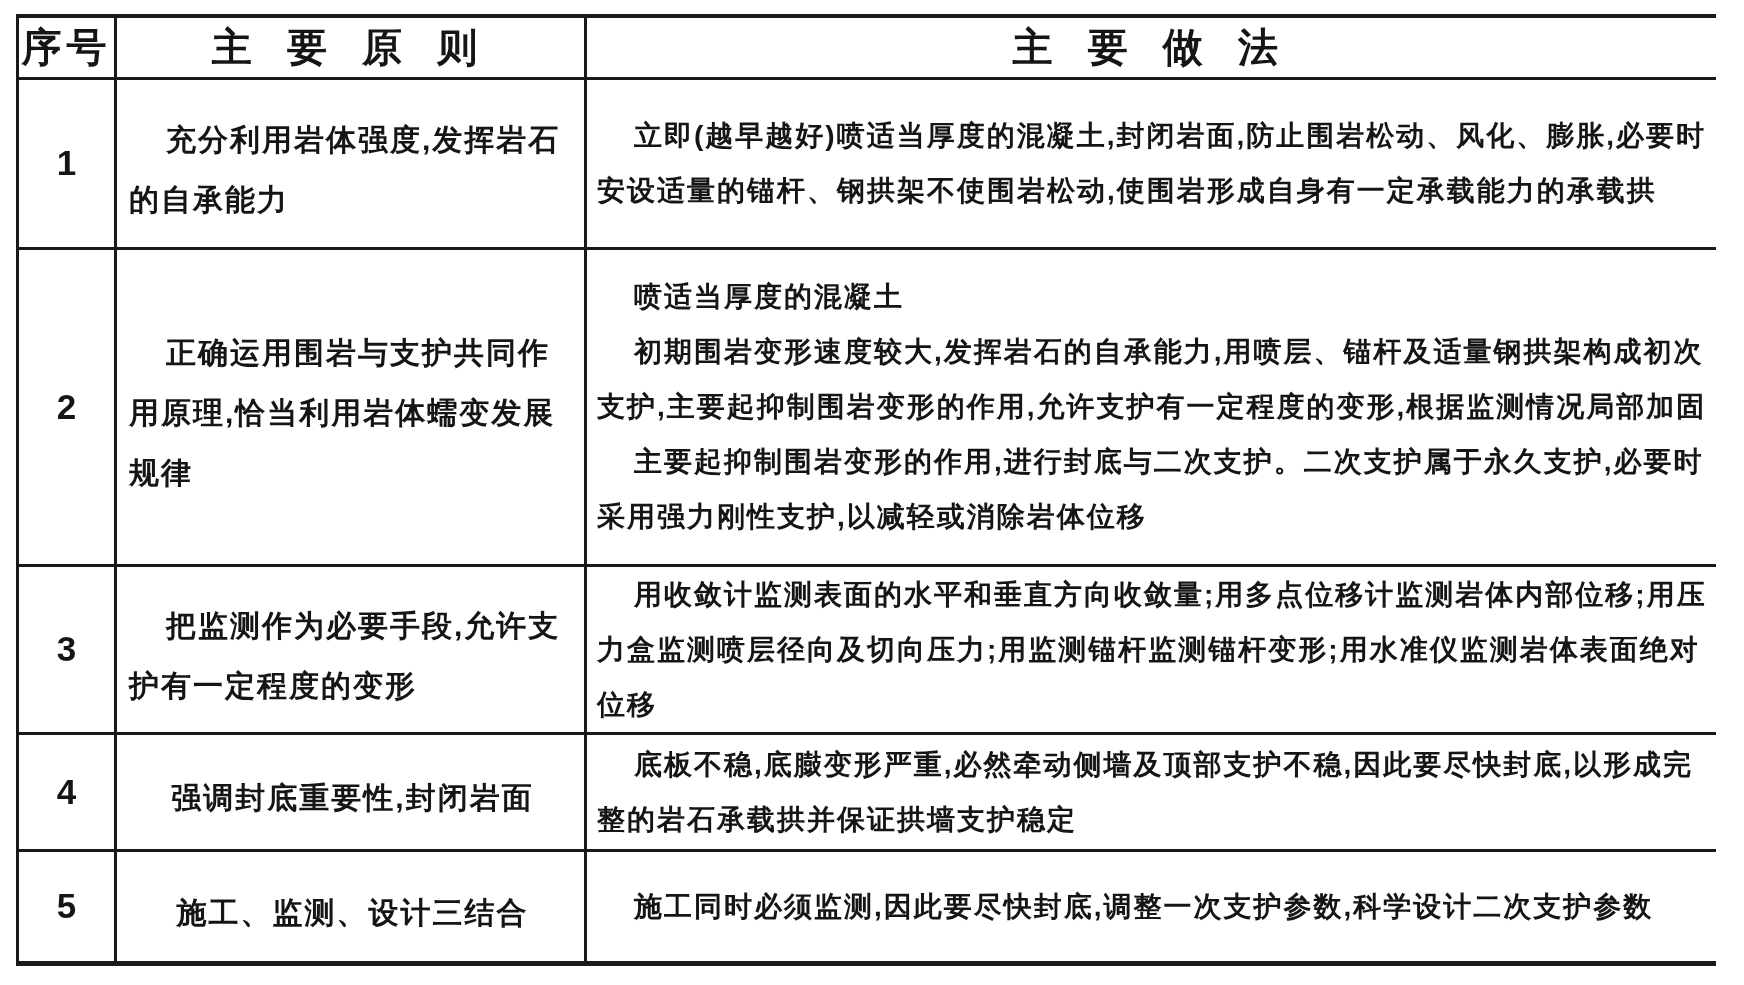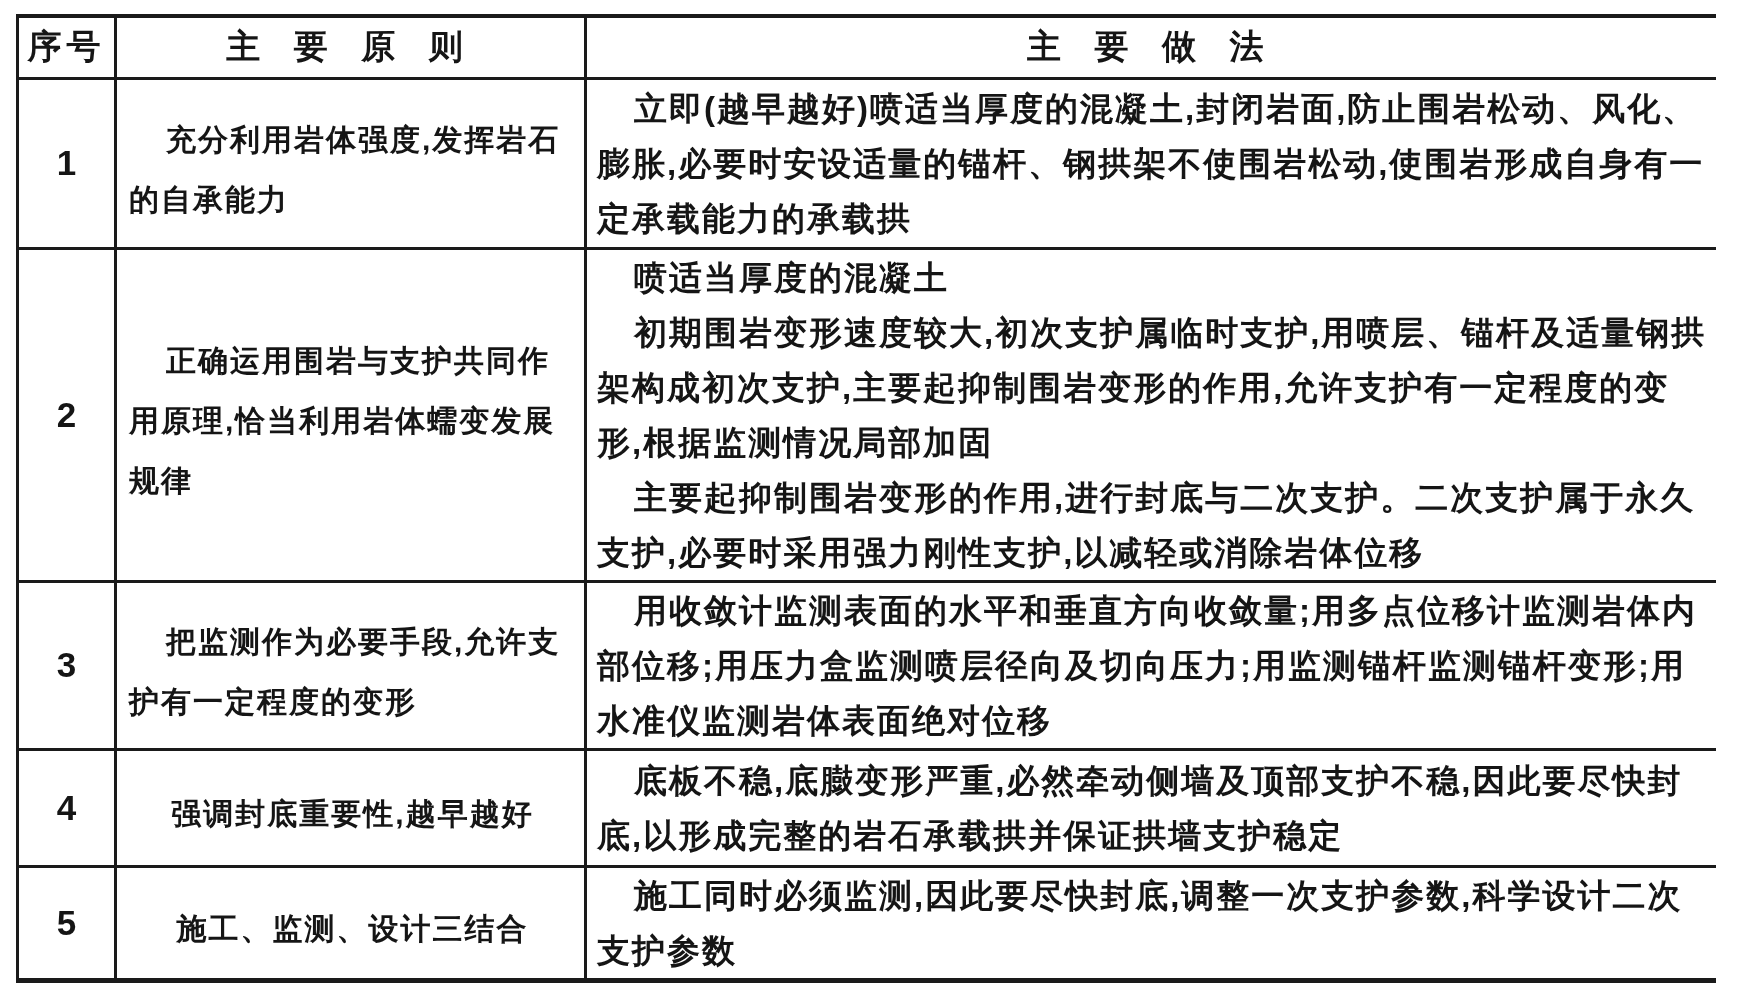--- a/index.html
+++ b/index.html
@@ -37,34 +37,34 @@
   th.col-principle, td.col-principle {
     border-right: 3px solid #1a1a1a;
   }
   thead tr { height: 62px; }
   tbody tr:nth-of-type(1) { height: 170px; }
   tbody tr:nth-of-type(2) { height: 317px; }
   tbody tr:nth-of-type(3) { height: 166px; }
   tbody tr:nth-of-type(4) { height: 117px; }
   tbody tr:nth-of-type(5) { height: 113px; }
 
-  th { text-align: center; font-size: 34px; white-space: nowrap; }
+  th { text-align: center; font-size: 40px; white-space: nowrap; }
   th.col-index { letter-spacing: 5px; }
   th.col-principle, th.col-method { letter-spacing: 12px; }
 
   td.col-index { text-align: center; font-size: 35px; letter-spacing: 0; }
   td.col-principle {
     padding: 13px 8px 0 12px;
     font-size: 30px;
     line-height: 60px;
     letter-spacing: 2px;
   }
   td.col-method {
     padding: 0 6px 0 10px;
-    font-size: 33px;
+    font-size: 28px;
     line-height: 55px;
     letter-spacing: 2px;
   }
   td p { margin: 0; }
   .p-para, .m-para { text-indent: 37px; text-align: left; }
   .p-center { text-align: center; text-indent: 0; }
 </style>
 </head>
 <body>
 
@@ -97,21 +97,21 @@
 
   <tr>
     <td class="col-index">
       <span>2</span>
     </td>
     <td class="col-principle">
             <p class="p-para">正确运用围岩与支护共同作用原理,恰当利用岩体蠕变发展规律</p>
           </td>
     <td class="col-method">
             <p class="m-para">喷适当厚度的混凝土</p>
-            <p class="m-para">初期围岩变形速度较大,初次支护属临时支护,用喷层、锚杆及适量钢拱架构成初次支护,主要起抑制围岩变形的作用,允许支护有一定程度的变形,根据监测情况局部加固</p>
+            <p class="m-para">初期围岩变形速度较大,发挥岩石的自承能力,用喷层、锚杆及适量钢拱架构成初次支护,主要起抑制围岩变形的作用,允许支护有一定程度的变形,根据监测情况局部加固</p>
             <p class="m-para">主要起抑制围岩变形的作用,进行封底与二次支护。二次支护属于永久支护,必要时采用强力刚性支护,以减轻或消除岩体位移</p>
           </td>
   </tr>
 
   <tr>
     <td class="col-index">
       <span>3</span>
     </td>
     <td class="col-principle">
             <p class="p-para">把监测作为必要手段,允许支护有一定程度的变形</p>
@@ -119,21 +119,21 @@
     <td class="col-method">
             <p class="m-para">用收敛计监测表面的水平和垂直方向收敛量;用多点位移计监测岩体内部位移;用压力盒监测喷层径向及切向压力;用监测锚杆监测锚杆变形;用水准仪监测岩体表面绝对位移</p>
           </td>
   </tr>
 
   <tr>
     <td class="col-index">
       <span>4</span>
     </td>
     <td class="col-principle">
-            <p class="p-center">强调封底重要性,越早越好</p>
+            <p class="p-center">强调封底重要性,封闭岩面</p>
           </td>
     <td class="col-method">
             <p class="m-para">底板不稳,底臌变形严重,必然牵动侧墙及顶部支护不稳,因此要尽快封底,以形成完整的岩石承载拱并保证拱墙支护稳定</p>
           </td>
   </tr>
 
   <tr>
     <td class="col-index">
       <span>5</span>
     </td>

